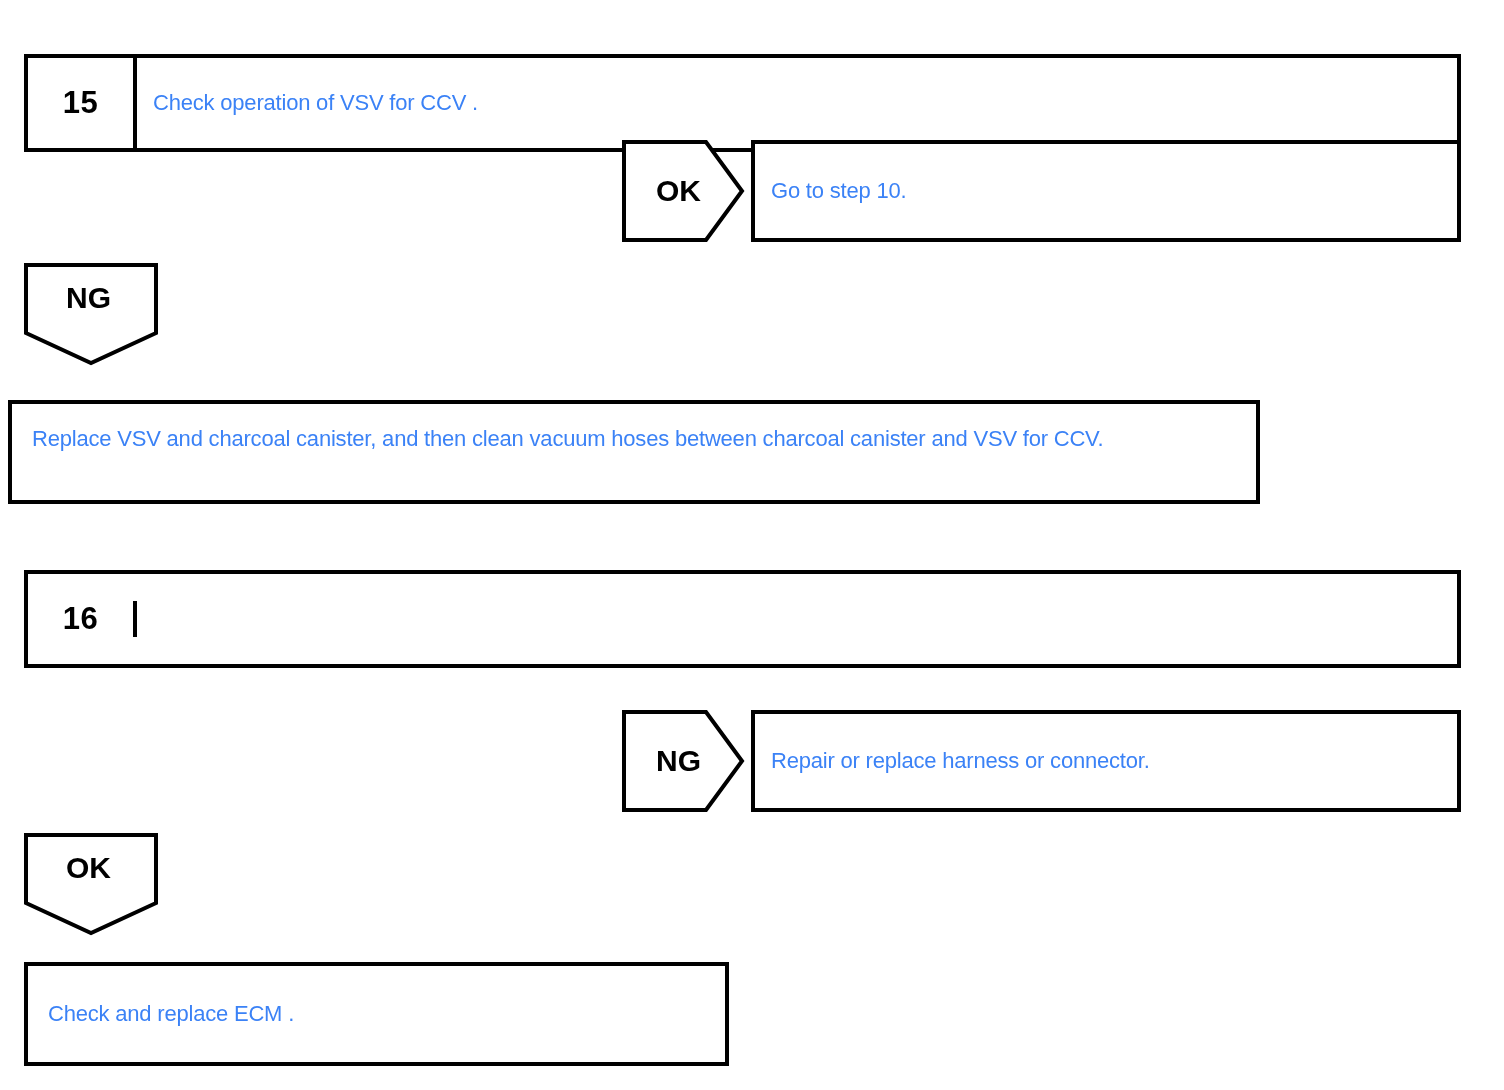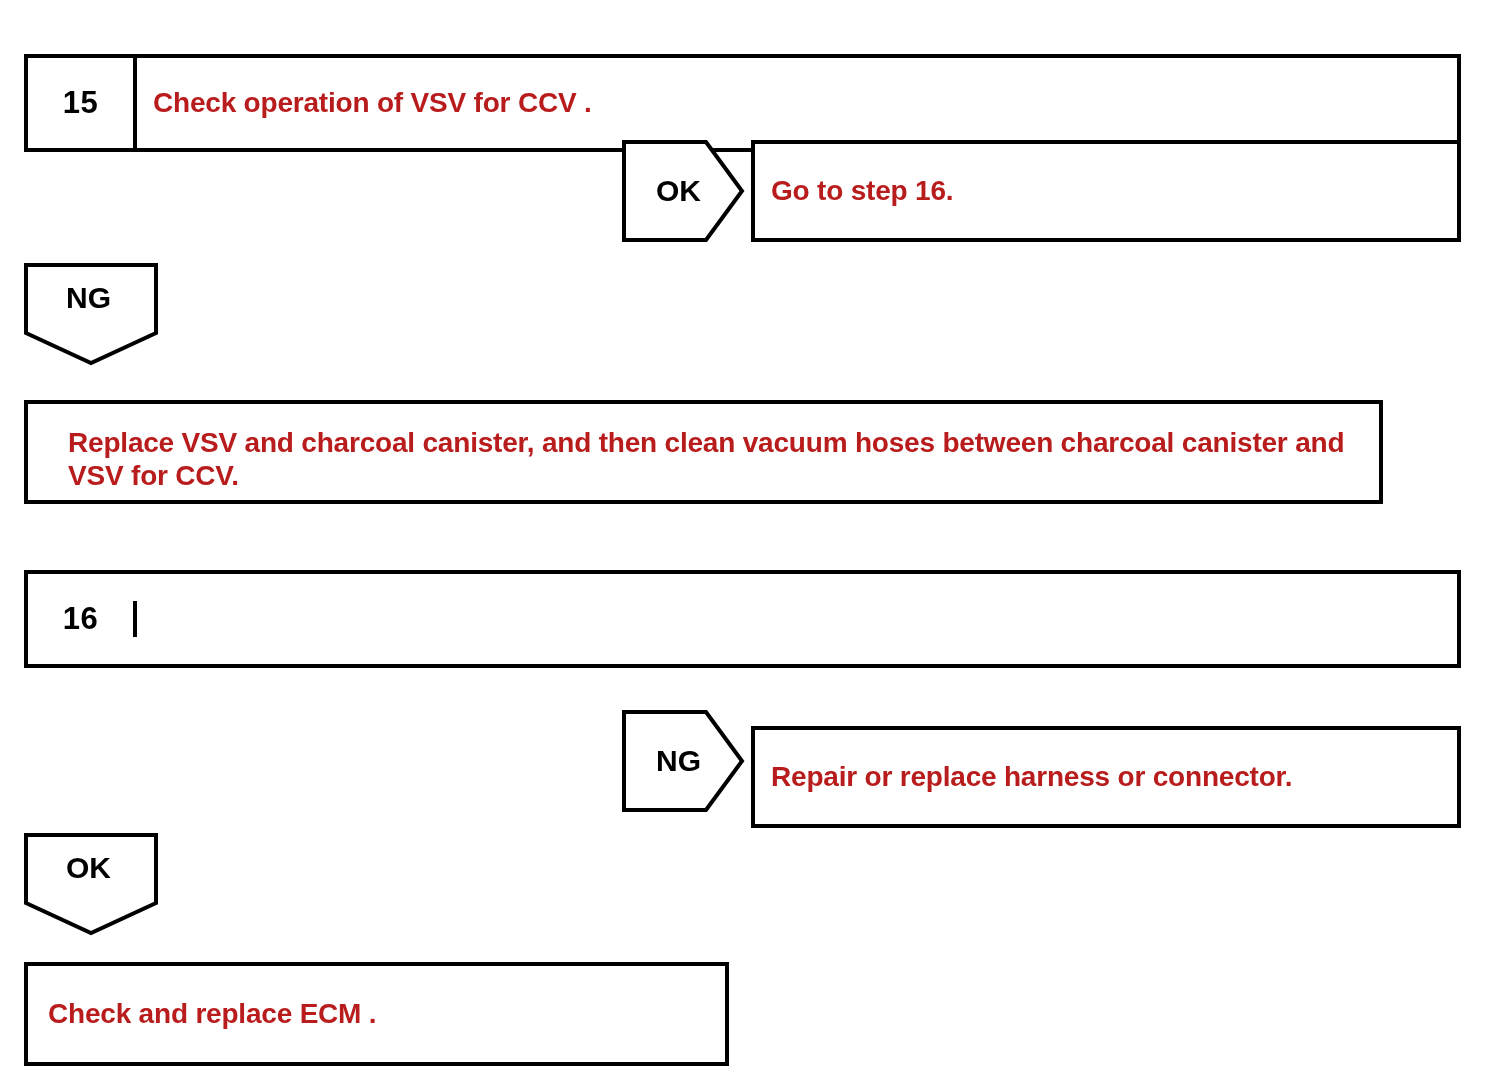--- a/index.html
+++ b/index.html
@@ -45,24 +45,24 @@
   }
   .box-body {
     flex: 1 1 auto;
     display: flex;
     align-items: center;
     padding-left: 16px;
     padding-right: 12px;
   }
   .box-body.top-align { align-items: flex-start; padding-top: 12px; }
   .box-text {
-    font-weight: bold;
-    font-size: 28px;
+    font-weight: normal;
+    font-size: 22px;
     line-height: 1.18;
-    color: #b91c1c;
+    color: #3b82f6;
     letter-spacing: -0.2px;
     white-space: pre-line;
   }
 
   
   .arrow-right {
     position: absolute;
     display: block;
   }
   .arrow-right .lbl {
@@ -116,49 +116,49 @@
 
   <div class="arrow-right" style="left:622px; top:140px; width:122px; height:102px;">
     <svg width="122" height="102" viewBox="0 0 122 102">
       <polygon points="2,2 84,2 120,51 84,100 2,100" fill="#ffffff" stroke="#000000" stroke-width="4" stroke-linejoin="miter"></polygon>
     </svg>
     <span class="lbl">OK</span>
   </div>
 
   <div class="node box" style="left:751px; top:140px; width:710px; height:102px;">
     <div class="box-body">
-      <span class="box-text">Go to step 16.</span>
+      <span class="box-text">Go to step 10.</span>
     </div>
   </div>
 
   <div class="arrow-down" style="left:24px; top:263px; width:134px; height:102px;">
     <svg width="134" height="102" viewBox="0 0 134 102">
       <polygon points="2,2 132,2 132,70 67,100 2,70" fill="#ffffff" stroke="#000000" stroke-width="4" stroke-linejoin="miter"></polygon>
     </svg>
     <span class="lbl">NG</span>
   </div>
 
-  <div class="node box" style="left:24px; top:400px; width:1359px; height:104px;padding-left:20px;">
+  <div class="node box" style="left:8px; top:400px; width:1252px; height:104px;">
     <div class="box-body top-align" style="padding-top:22px;">
       <span class="box-text" style="padding-left:4px;">Replace VSV and charcoal canister, and then clean vacuum hoses between charcoal canister and VSV for CCV.</span>
     </div>
   </div>
 
   <div class="node box" style="left:24px; top:570px; width:1437px; height:98px;align-items:center;">
     <div class="box-num" style="width:105px;">16</div>
   </div>
 
   <div class="arrow-right" style="left:622px; top:710px; width:122px; height:102px;">
     <svg width="122" height="102" viewBox="0 0 122 102">
       <polygon points="2,2 84,2 120,51 84,100 2,100" fill="#ffffff" stroke="#000000" stroke-width="4" stroke-linejoin="miter"></polygon>
     </svg>
     <span class="lbl">NG</span>
   </div>
 
-  <div class="node box" style="left:751px; top:710px; width:710px; height:102px;margin-top:16px;">
+  <div class="node box" style="left:751px; top:710px; width:710px; height:102px;">
     <div class="box-body">
       <span class="box-text">Repair or replace harness or connector.</span>
     </div>
   </div>
 
   <div class="arrow-down" style="left:24px; top:833px; width:134px; height:102px;">
     <svg width="134" height="102" viewBox="0 0 134 102">
       <polygon points="2,2 132,2 132,70 67,100 2,70" fill="#ffffff" stroke="#000000" stroke-width="4" stroke-linejoin="miter"></polygon>
     </svg>
     <span class="lbl">OK</span>

